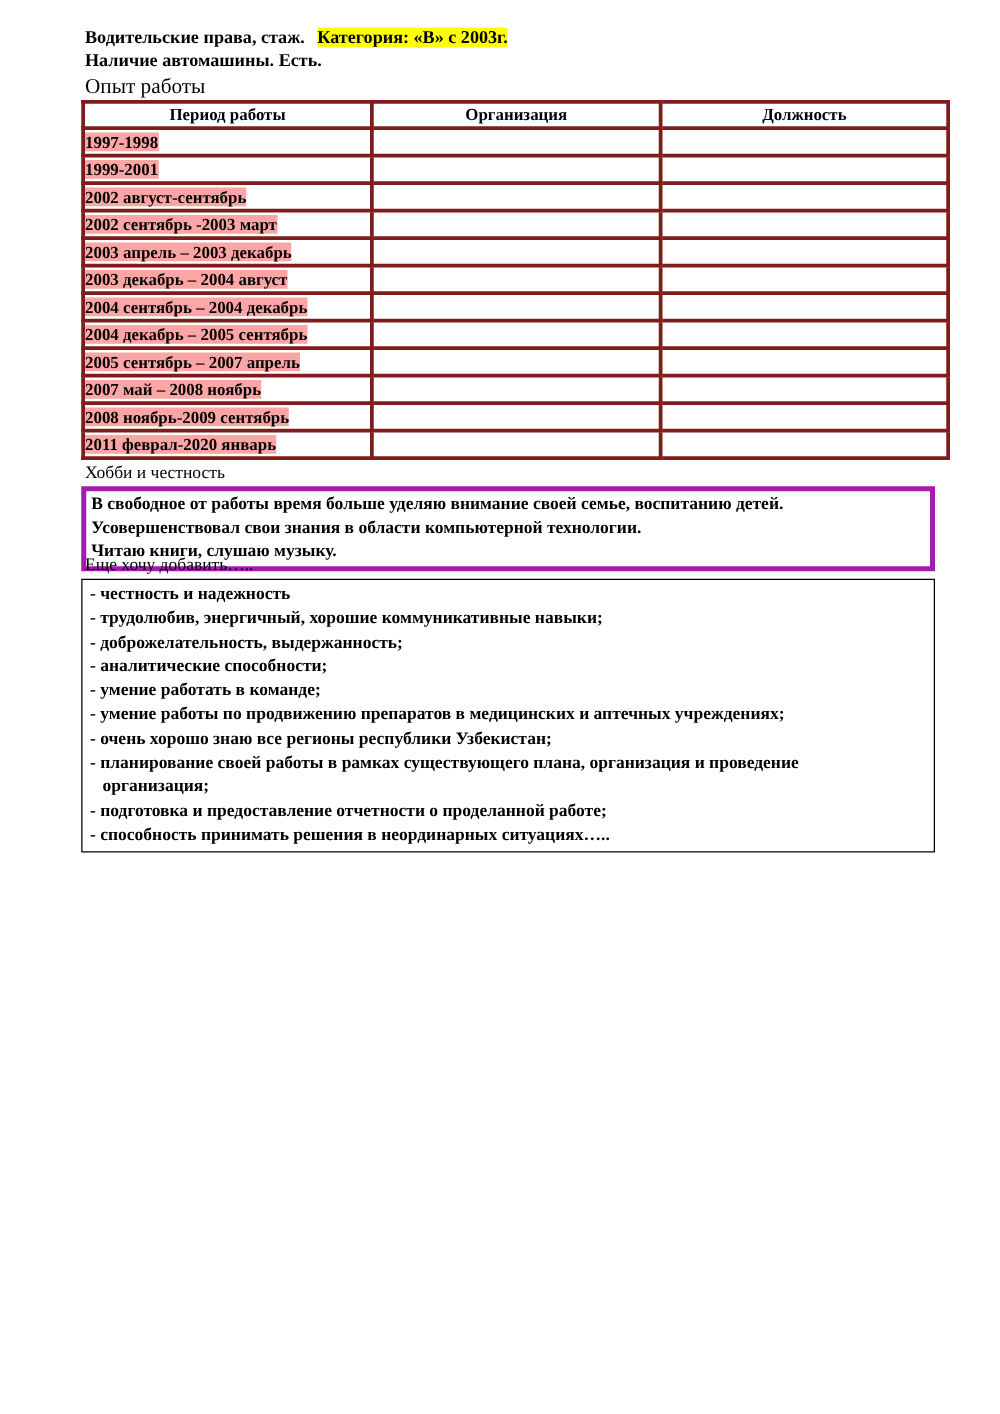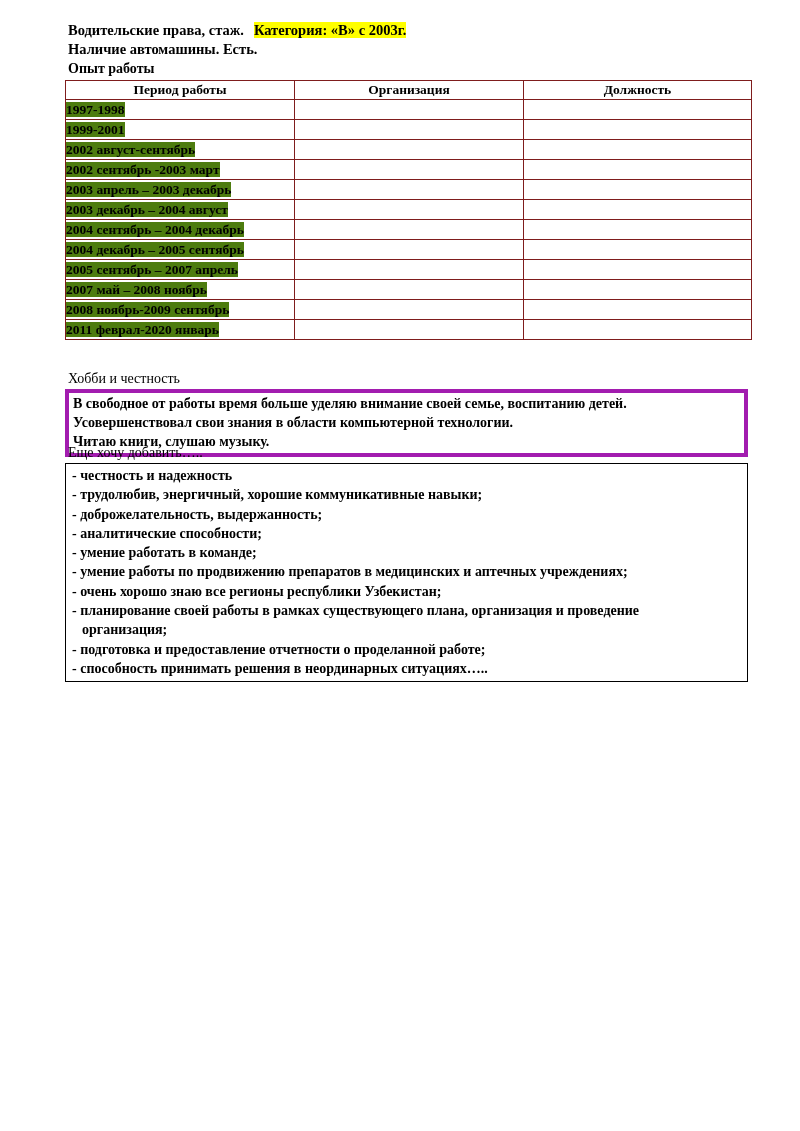--- a/index.html
+++ b/index.html
@@ -31,41 +31,41 @@
     top: 21px;
     width: 700px;
   }
   .hdr-line {
     font-size: 14.5px;
     line-height: 19px;
     font-weight: bold;
     white-space: nowrap;
   }
   .hdr-line-plain {
-    font-size: 14px;
+    font-size: 17px;
     line-height: 19px;
-    font-weight: bold;
+    font-weight: normal;
     white-space: nowrap;
   }
   .hl {
     background: #ffff00;
   }
   .gap-sm { display: inline-block; width: 10px; }
 
   
   .exp-table {
     position: absolute;
     left: 65px;
     top: 80px;
     width: 683px;
     border-collapse: collapse;
     table-layout: fixed;
   }
   .exp-table td, .exp-table th {
-    border: 1px solid #7f1d1d;
+    border: 3px solid #7f1d1d;
     padding: 0;
     height: 19px;
     vertical-align: middle;
     margin-top: 22px;
   }
   .exp-table th {
     font-size: 13.5px;
     font-weight: bold;
     text-align: center;
     height: 18px;
@@ -74,21 +74,21 @@
   .col-org    { width: 228px; }
   .col-post   { width: 227px; }
 
   .period-cell {
     font-size: 13.5px;
     font-weight: bold;
     padding-left: 3px;
     white-space: nowrap;
   }
   .period-cell span.mark {
-    background: #4d7c0f;
+    background: #fca5a5;
   }
 
   
   .hobby-label {
     position: absolute;
     left: 68px;
     top: 371px;
     font-size: 14px;
     font-weight: normal;
     white-space: nowrap;

